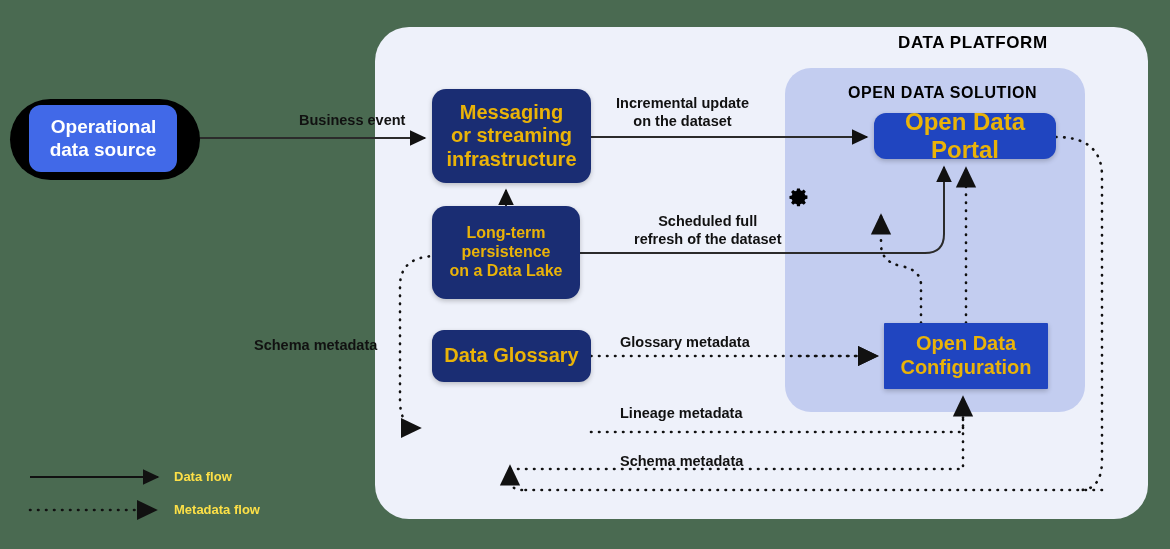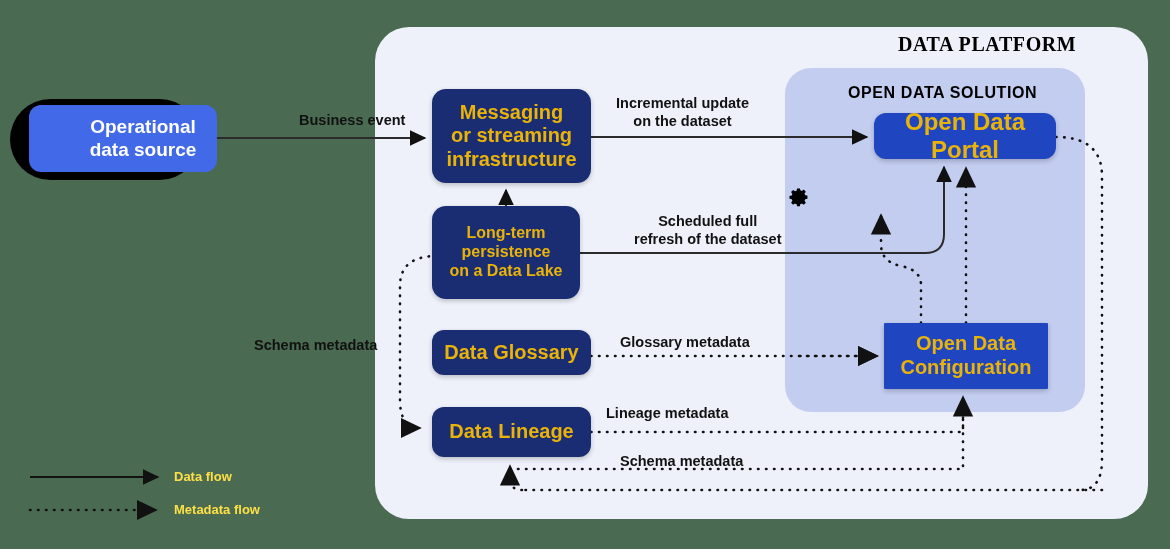--- a/index.html
+++ b/index.html
@@ -20,62 +20,62 @@
     background:#eef1fa;border-radius:34px;
   }
   .panel-solution{
     position:absolute;left:785px;top:68px;width:300px;height:344px;
     background:#c3cdf0;border-radius:26px;
   }
   .panel-title{
     position:absolute;font-weight:bold;color:#000;
     letter-spacing:.6px;white-space:nowrap;
   }
-  #platform-title{left:898px;top:33px;font-size:20px;font-family:Liberation Serif, serif;}
+  #platform-title{left:898px;top:33px;font-size:17px;}
   #solution-title{left:848px;top:84px;font-size:16px;}
 
   
   .node{
     position:absolute;display:flex;align-items:center;justify-content:center;
     text-align:center;color:#eab308;border-radius:12px;
     font-weight:bold;line-height:1.18;
     box-shadow:0 2px 5px rgba(0,0,0,.22);
   }
   .navy{background:#1a2d73;}
   .royal{background:#2045c0;}
 
   #node-messaging{left:432px;top:89px;width:159px;height:94px;font-size:20px;border-radius:14px;}
   #node-lake{left:432px;top:206px;width:148px;height:93px;font-size:16px;border-radius:14px;}
-  #node-glossary{left:432px;top:330px;width:159px;height:45px;font-size:20px;}
+  #node-glossary{left:432px;top:330px;width:159px;height:52px;font-size:20px;}
   #node-lineage{left:432px;top:407px;width:159px;height:50px;font-size:20px;}
   #node-portal{left:874px;top:113px;width:182px;height:46px;font-size:24px;}
   #node-config{left:884px;top:323px;width:164px;height:66px;font-size:20px;border-radius:1px;}
 
   
   #blob-source{
     position:absolute;left:10px;top:99px;width:190px;height:81px;
     background:#000;border-radius:44px;
   }
   #node-source{
     position:absolute;left:29px;top:105px;width:148px;height:67px;
     background:#4169e8;border-radius:12px;font-size:19px;color:#fff;
-    display:flex;align-items:center;justify-content:center;text-align:center;
-    font-weight:bold;line-height:1.2;padding-left:40px;
+    display:flex;align-items:center;justify-content:center;text-align:right;
+    font-weight:bold;line-height:1.2;
   }
 
   
   .elabel{
     position:absolute;color:#111;font-size:14.5px;font-weight:bold;
     line-height:1.25;text-align:center;white-space:pre-line;
   }
   #lbl-business{left:251px;top:111px;margin-left:48px;}
   #lbl-incremental{left:616px;top:94px;}
   #lbl-scheduled{left:634px;top:200px;margin-top:12px;}
   #lbl-glossary{left:620px;top:333px;}
-  #lbl-lineage{left:606px;top:404px;}
+  #lbl-lineage{left:620px;top:404px;}
   #lbl-schema-bottom{left:620px;top:452px;}
   #lbl-schema-left{left:254px;top:336px;}
   #lbl-transform{left:814px;top:182px;text-align:left;}
 
   #gear-icon{position:absolute;left:788px;top:186px;width:22px;height:22px;}
 
   
   .legend-text{
     position:absolute;color:#fde047;font-size:13px;font-weight:bold;white-space:nowrap;
   }
@@ -130,21 +130,20 @@
     <div id="node-source" style="white-space:pre-line">Operational
 data source</div>
 
     <div class="node navy" id="node-messaging" style="white-space:pre-line">Messaging
 or streaming
 infrastructure</div>
     <div class="node navy" id="node-lake" style="white-space:pre-line">Long-term
 persistence
 on a Data Lake</div>
     <div class="node navy" id="node-glossary">Data Glossary</div>
-    <div class="node navy" id="node-lineage">Data Lineage</div>
 
     <div class="node royal" id="node-portal">Open Data Portal</div>
     <div class="node royal" id="node-config" style="white-space:pre-line">Open Data
 Configuration</div>
   </div>
 
   <div class="elabel" id="lbl-business">Business event</div>
   <div class="elabel" id="lbl-incremental">Incremental update
 on the dataset</div>
   <div class="elabel" id="lbl-scheduled">Scheduled full

